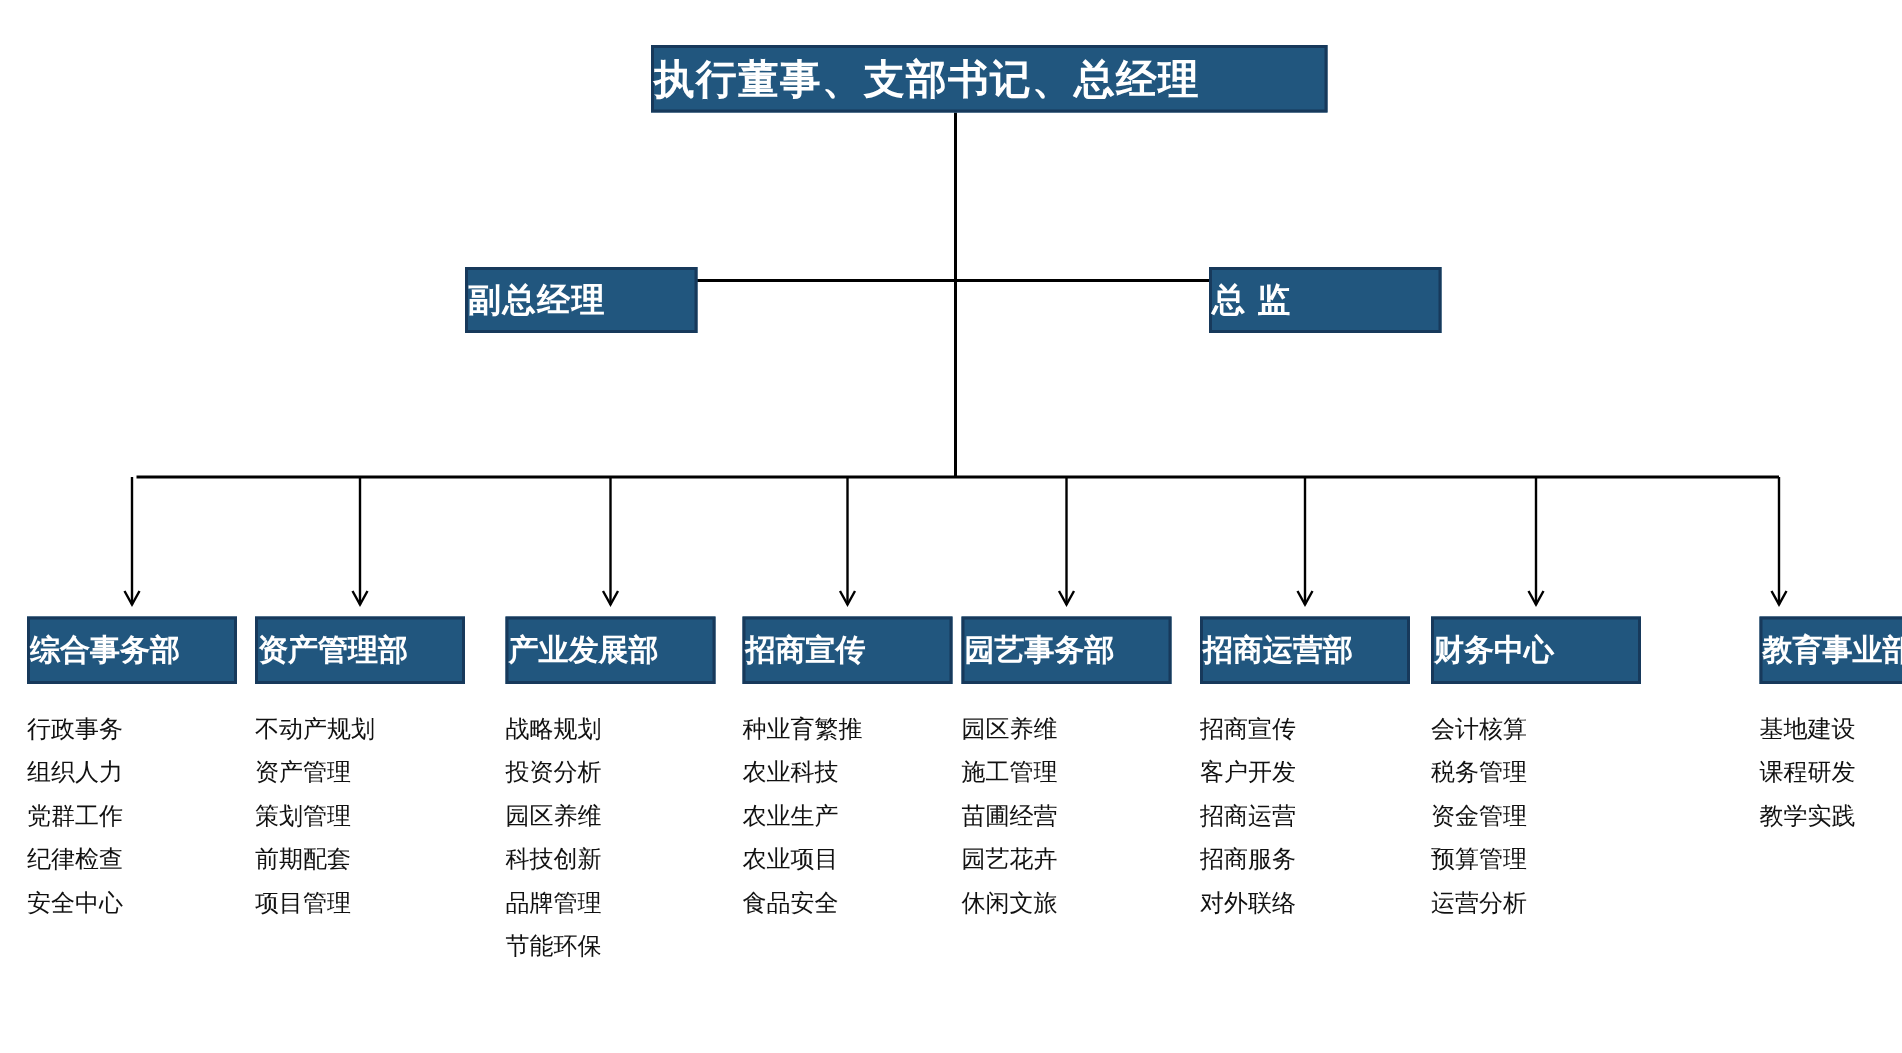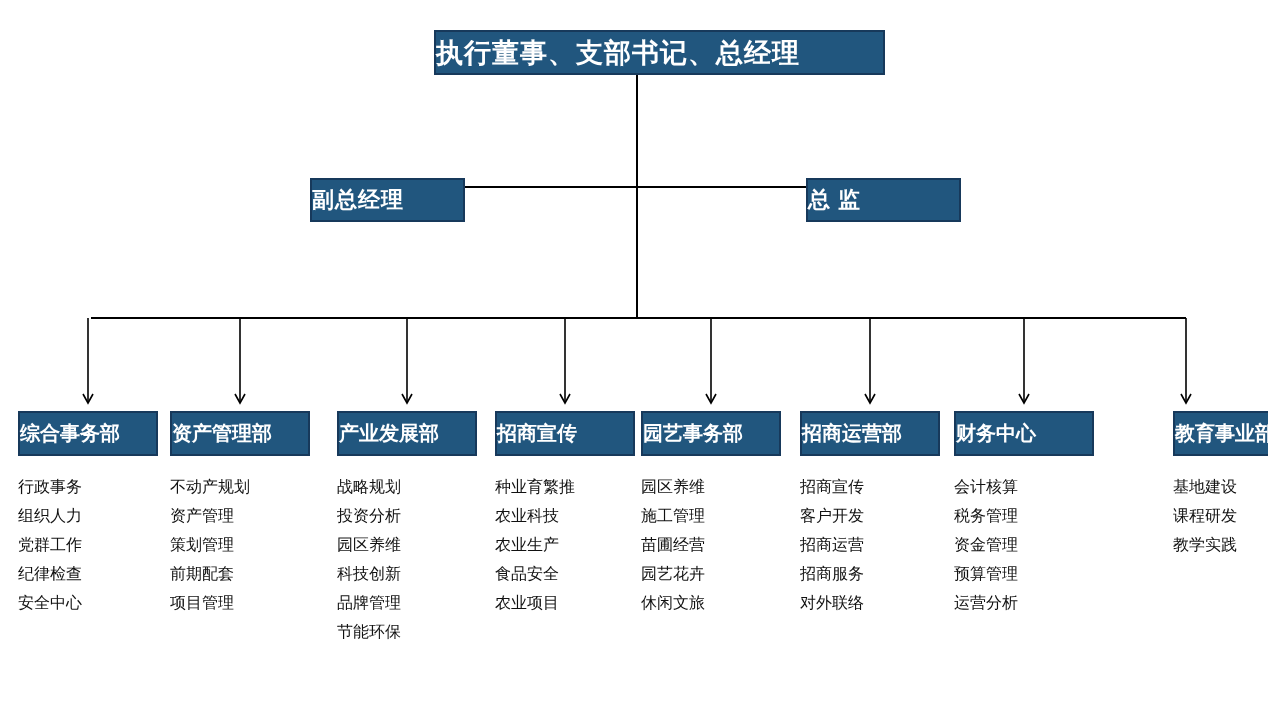--- a/index.html
+++ b/index.html
@@ -159,22 +159,22 @@
     </div>
 
     <div class="dept" style="left: 495px;">
       <div class="box dept-box">
         <span class="dept-label">招商宣传</span>
       </div>
       <ul class="dept-items">
           <li>种业育繁推</li>
           <li>农业科技</li>
           <li>农业生产</li>
+          <li>农业项目</li>
           <li>食品安全</li>
-          <li>农业项目</li>
         </ul>
     </div>
 
     <div class="dept" style="left: 641px;">
       <div class="box dept-box">
         <span class="dept-label">园艺事务部</span>
       </div>
       <ul class="dept-items">
           <li>园区养维</li>
           <li>施工管理</li>

